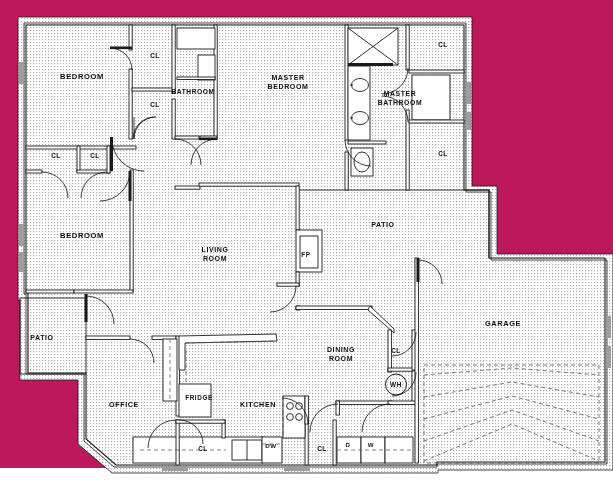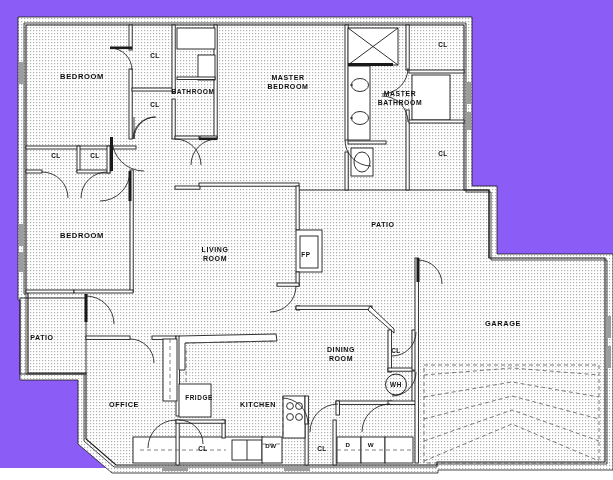--- a/index.html
+++ b/index.html
@@ -1,18 +1,18 @@
 <!DOCTYPE html>
 <html><head>
 <meta charset="utf-8">
 <style>
   html,body{margin:0;padding:0;background:#ffffff;}
   body{width:613px;height:480px;overflow:hidden;
        font-family:"Liberation Sans","DejaVu Sans",sans-serif;}
-  #plan{position:relative;width:613px;height:468px;background:#8b5cf6;}
+  #plan{position:relative;width:613px;height:468px;background:#be185d;}
   svg{display:block;}
   .rlabel{
     font-family:"Liberation Sans","DejaVu Sans",sans-serif;
     font-weight:700;
     fill:#111;
     text-anchor:middle;
     letter-spacing:0.6px;
   }
 </style>
 </head>

